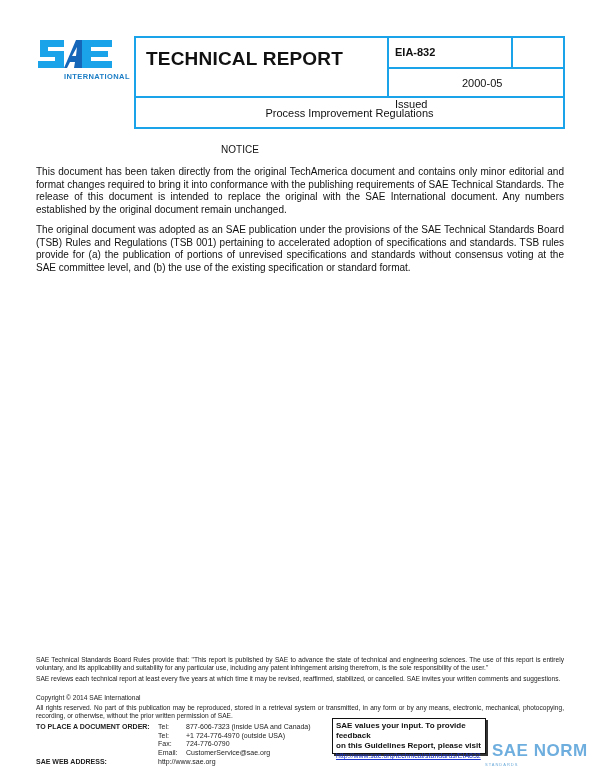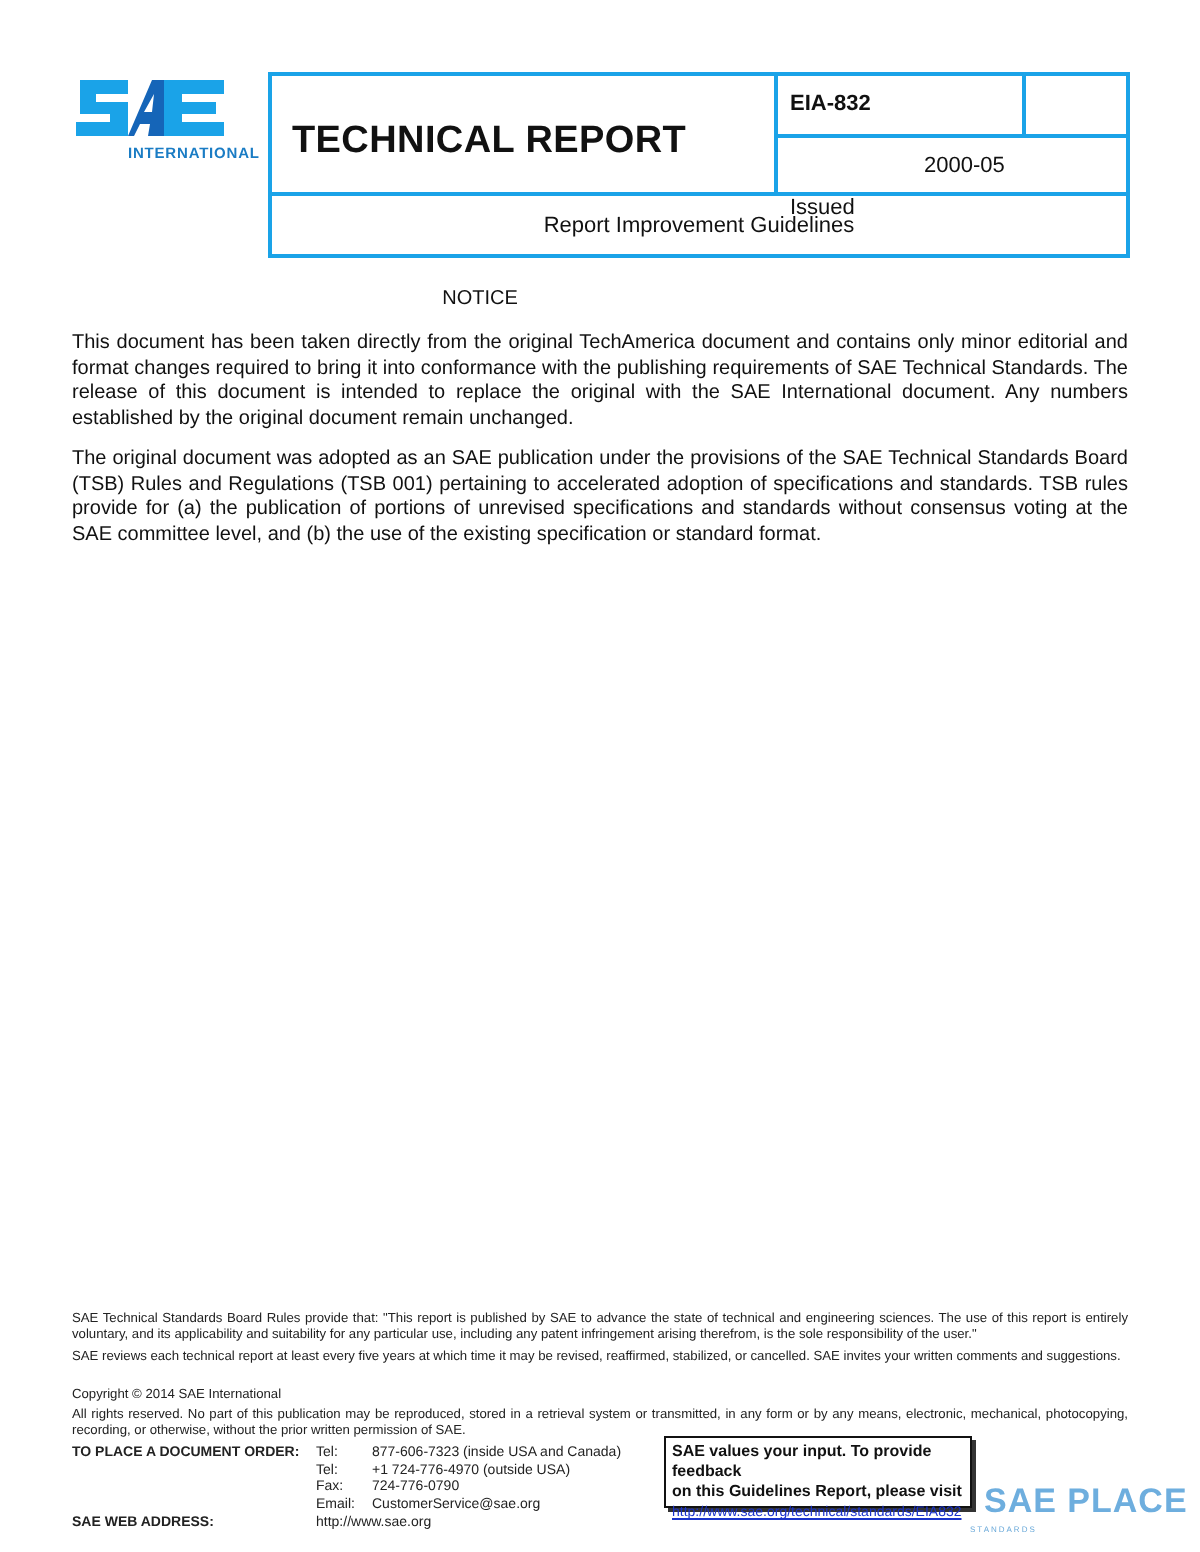--- a/index.html
+++ b/index.html
@@ -31,25 +31,25 @@
   </svg>
 </div>
 <div class="abs logo-int">INTERNATIONAL</div>
 
 <div class="abs box" style="left:134px; top:36px; width:431px; height:93px;"></div>
 <div class="abs" style="left:387px; top:36px; width:2px; height:62px; background:#1aa3e8;"></div>
 <div class="abs" style="left:511px; top:36px; width:2px; height:33px; background:#1aa3e8;"></div>
 <div class="abs" style="left:387px; top:67px; width:178px; height:2px; background:#1aa3e8;"></div>
 <div class="abs" style="left:134px; top:96px; width:431px; height:2px; background:#1aa3e8;"></div>
 
-<div class="abs title" style="left:146px; top:48px;margin-top:12px;">TECHNICAL REPORT</div>
+<div class="abs title" style="left:146px; top:48px;">TECHNICAL REPORT</div>
 <div class="abs cell-txt" style="left:395px; top:46px; font-weight:bold;">EIA-832</div>
 <div class="abs cell-txt" style="left:395px; top:77px;margin-top:21px;">Issued</div>
 <div class="abs cell-txt" style="left:462px; top:77px;">2000-05</div>
-<div class="abs cell-txt" style="left:134px; width:431px; top:107px; text-align:center;">Report Improvement Guidelines</div>
+<div class="abs cell-txt" style="left:134px; width:431px; top:107px; text-align:center;">Process Improvement Regulations</div>
 
 <div class="abs notice-h">NOTICE</div>
 <div class="abs para" style="top:166px;">This document has been taken directly from the original TechAmerica document and contains only minor editorial and format changes required to bring it into conformance with the publishing requirements of SAE Technical Standards. The release of this document is intended to replace the original with the SAE International document. Any numbers established by the original document remain unchanged.</div>
 <div class="abs para" style="top:224px;">The original document was adopted as an SAE publication under the provisions of the SAE Technical Standards Board (TSB) Rules and Regulations (TSB 001) pertaining to accelerated adoption of specifications and standards. TSB rules provide for (a) the publication of portions of unrevised specifications and standards without consensus voting at the SAE committee level, and (b) the use of the existing specification or standard format.</div>
 
 <div class="abs legal" style="top:656px;">SAE Technical Standards Board Rules provide that: "This report is published by SAE to advance the state of technical and engineering sciences. The use of this report is entirely voluntary, and its applicability and suitability for any particular use, including any patent infringement arising therefrom, is the sole responsibility of the user."</div>
 <div class="abs legal" style="top:675px;">SAE reviews each technical report at least every five years at which time it may be revised, reaffirmed, stabilized, or cancelled. SAE invites your written comments and suggestions.</div>
 <div class="abs legal" style="top:694px;">Copyright © 2014 SAE International</div>
 <div class="abs legal" style="top:704px;">All rights reserved. No part of this publication may be reproduced, stored in a retrieval system or transmitted, in any form or by any means, electronic, mechanical, photocopying, recording, or otherwise, without the prior written permission of SAE.</div>
 
@@ -63,14 +63,14 @@
   <div><span style="display:inline-block;width:28px;">Email:</span><span>CustomerService@sae.org</span></div>
   <div>http://www.sae.org</div>
 </div>
 
 <div class="abs feedback">
   <div>SAE values your input. To provide feedback</div>
   <div>on this Guidelines Report, please visit</div>
   <a>http://www.sae.org/technical/standards/EIA832</a>
 </div>
 
-<div class="abs wm">SAE PLACE</div>
+<div class="abs wm">SAE NORM</div>
 <div class="abs wm-sub">STANDARDS</div>
 
 </body></html>

